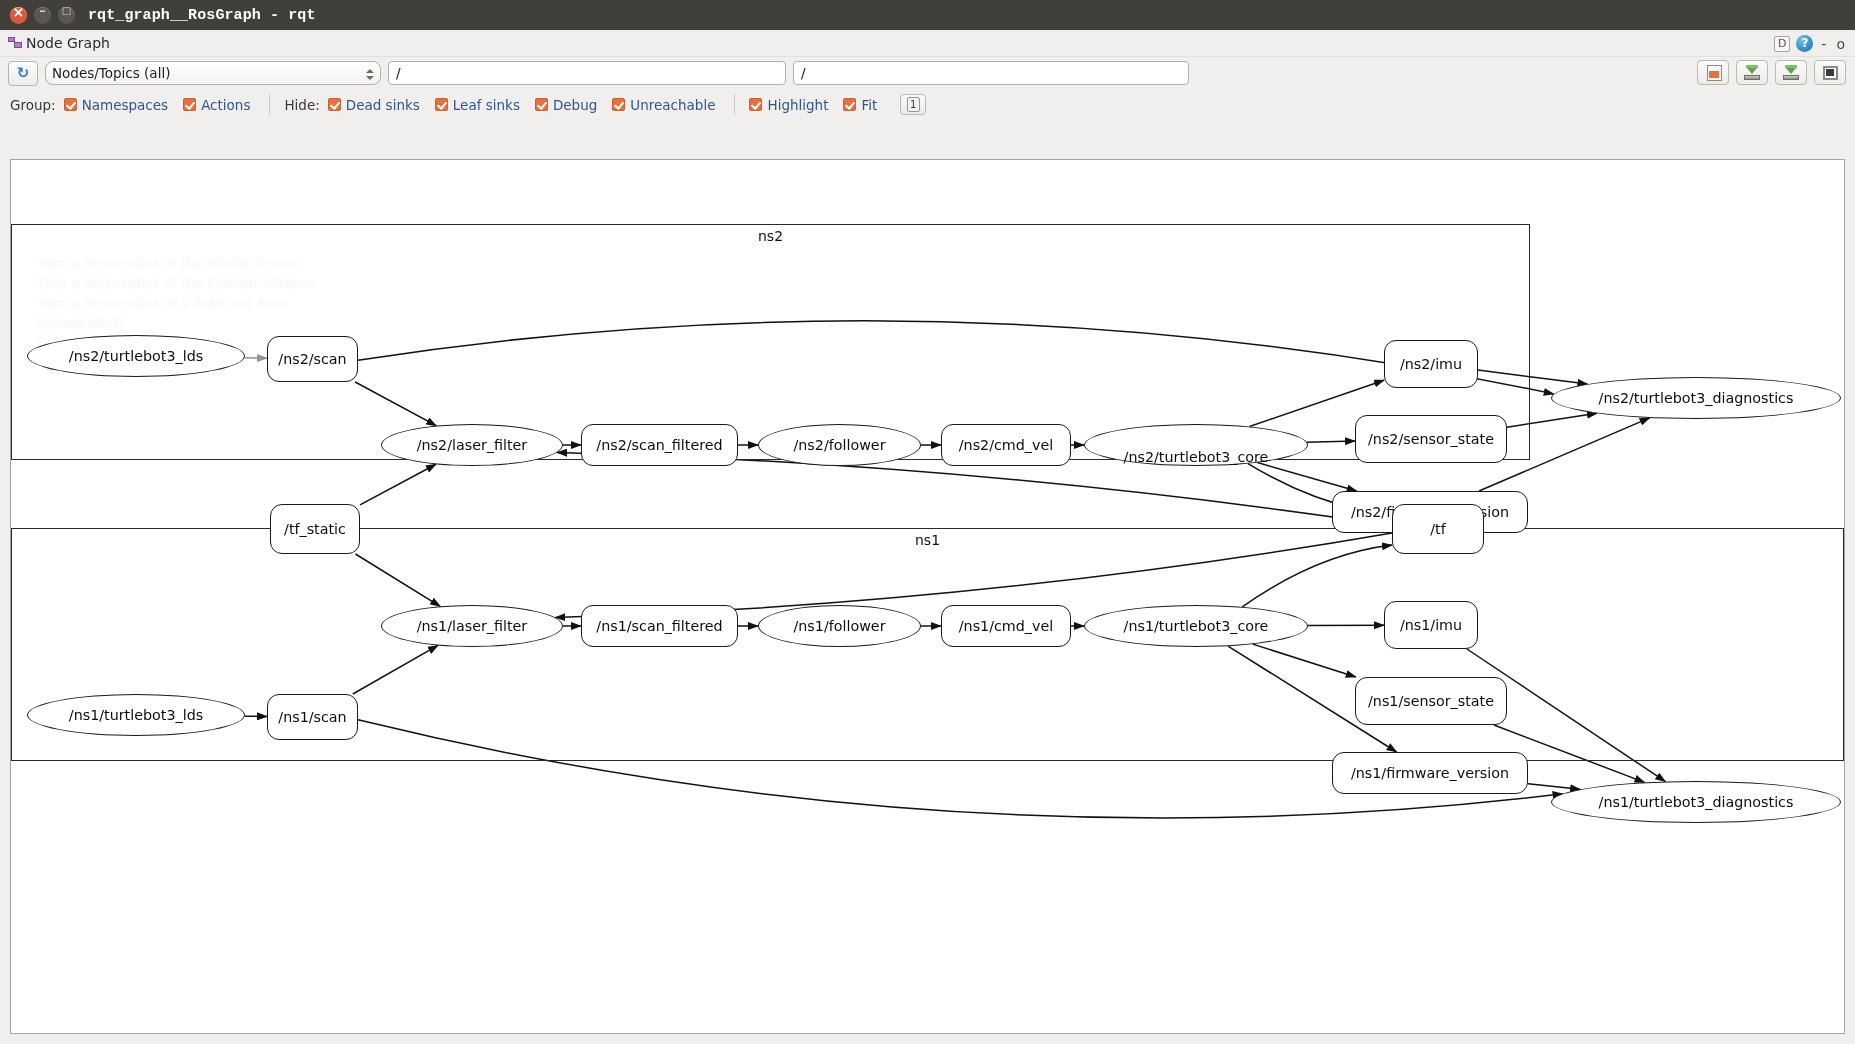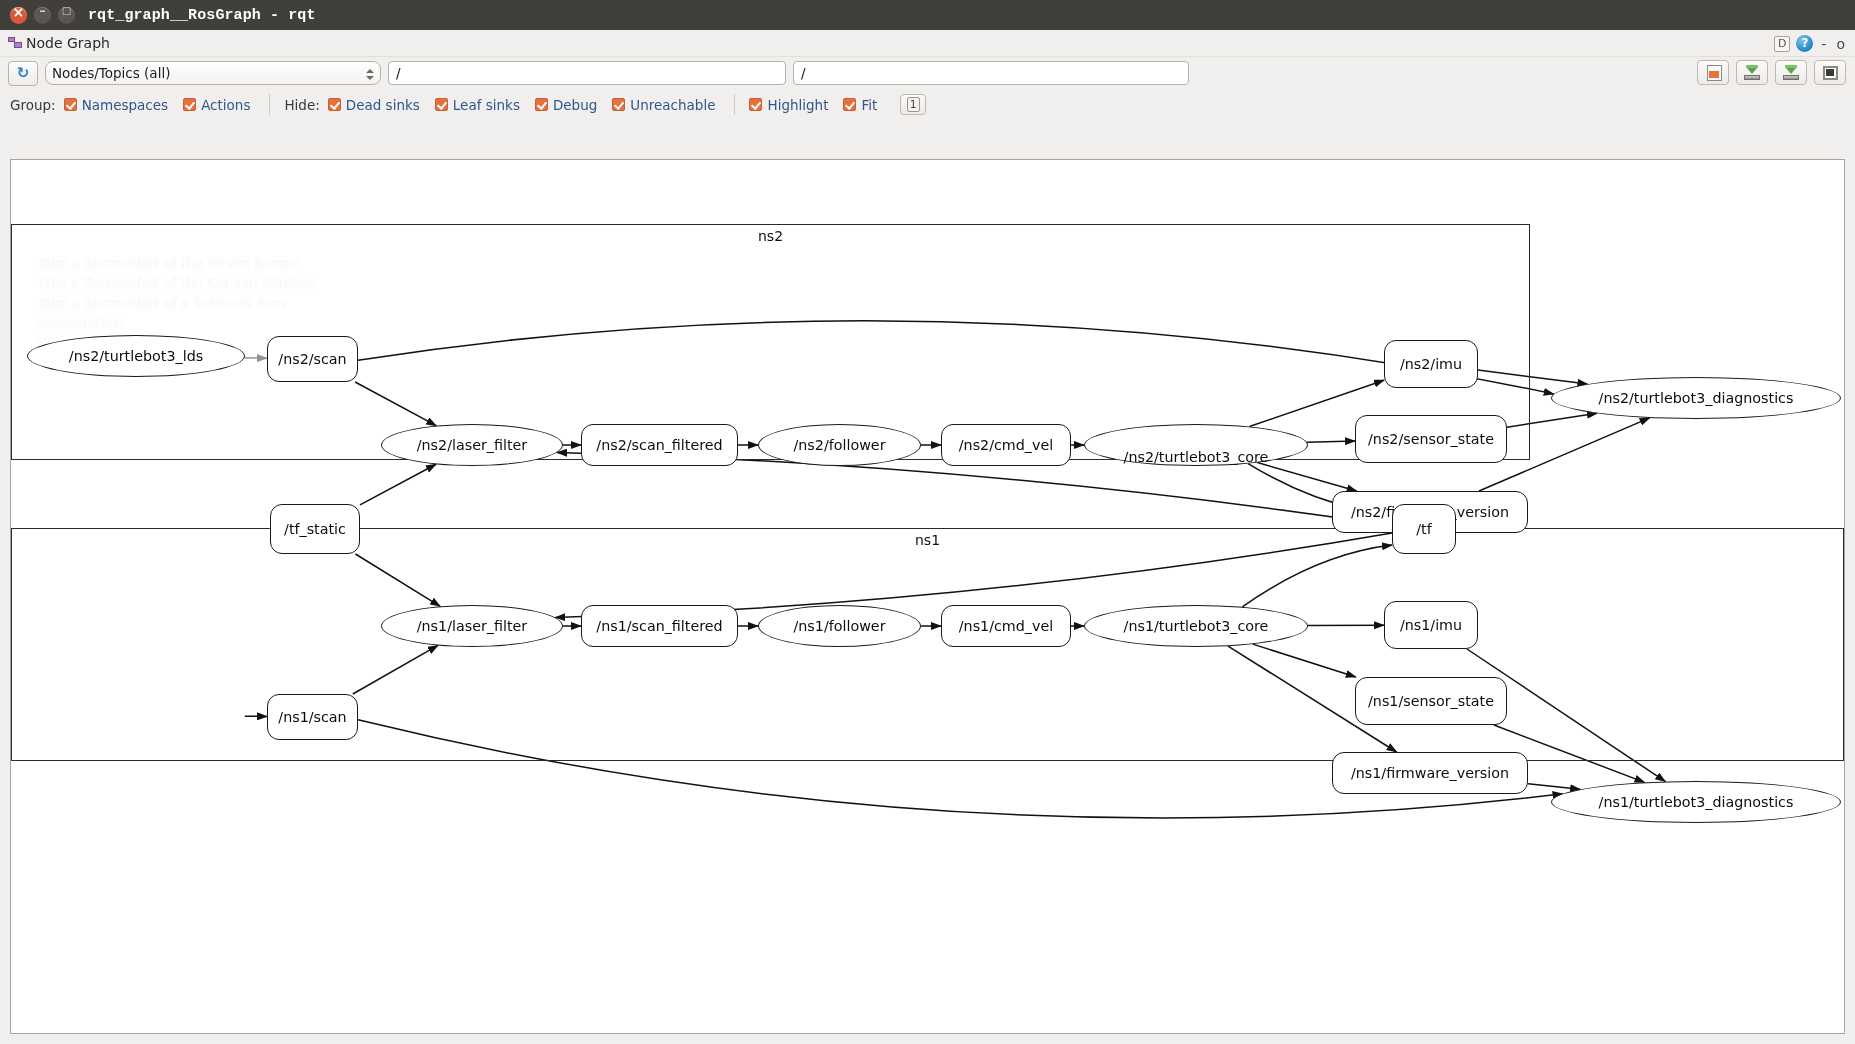--- a/index.html
+++ b/index.html
@@ -370,22 +370,25 @@
       </div>
       <div class="node rect" style="left: 1321px; top: 331px; width: 196px; height: 42px;">
         <span>/ns2/firmware_version</span>
       </div>
       <div class="node ellipse" style="left: 1540px; top: 217px; width: 290px; height: 42px;">
         <span>/ns2/turtlebot3_diagnostics</span>
       </div>
       <div class="node rect" style="left: 259px; top: 344px; width: 90px; height: 50px;">
         <span>/tf_static</span>
       </div>
-      <div class="node rect" style="left: 1381px; top: 344px; width: 64px; height: 50px;">
+      <div class="node rect" style="left: 1381px; top: 344px; width: 92px; height: 50px;">
         <span>/tf</span>
+      </div>
+      <div class="node ellipse" style="left: 16px; top: 534px; width: 218px; height: 42px;">
+        <span>/ns1/turtlebot3_lds</span>
       </div>
       <div class="node rect" style="left: 256px; top: 534px; width: 91px; height: 46px;">
         <span>/ns1/scan</span>
       </div>
       <div class="node ellipse" style="left: 370px; top: 445px; width: 182px; height: 42px;">
         <span>/ns1/laser_filter</span>
       </div>
       <div class="node rect" style="left: 570px; top: 445px; width: 157px; height: 42px;">
         <span>/ns1/scan_filtered</span>
       </div>

